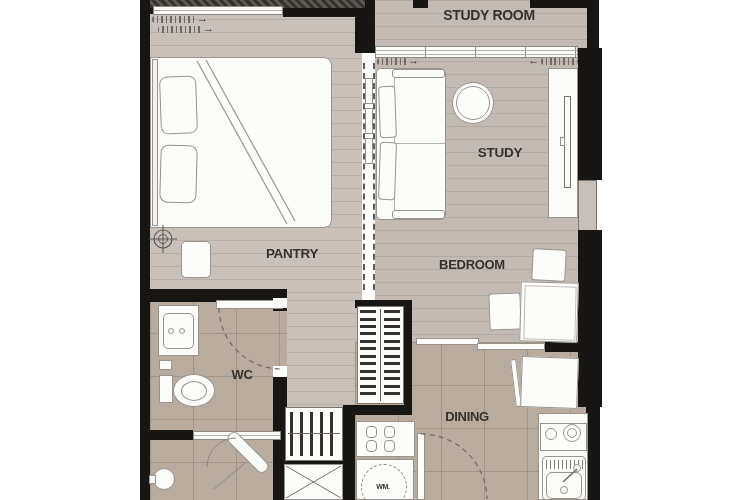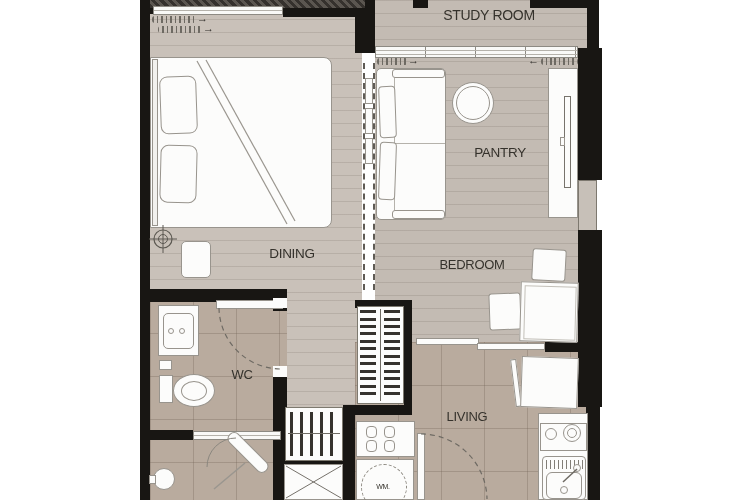--- a/index.html
+++ b/index.html
@@ -17,21 +17,21 @@
   .furn{position:absolute;background:#fcfcfb;border:1px solid #98948d;box-sizing:border-box;}
   .noborder{border:none;}
   .band{position:absolute;background:#f9f9f7;border:1px solid #8d8a83;box-sizing:border-box;
         background-image:repeating-linear-gradient(180deg, transparent 0 3px, #b5b2ab 3px 4px);}
   .vticks{background-image:repeating-linear-gradient(180deg, transparent 0 3px, #b5b2ab 3px 4px),
           repeating-linear-gradient(90deg, transparent 0 49px, #8d8a83 49px 50px);}
   .hatch{position:absolute;background:repeating-linear-gradient(45deg,#35312d 0 3px,#5b5650 3px 6px);}
   .coil{position:absolute;height:7px;border-radius:3px;
         background:repeating-linear-gradient(90deg,#6e6a63 0 1.5px, rgba(0,0,0,0) 1.5px 4.5px);}
   .arrow{position:absolute;font-size:11px;font-weight:bold;color:#2c2a26;line-height:10px;}
-  .label{position:absolute;transform:translate(-50%,-50%);font-weight:normal;color:#35322c;
+  .label{position:absolute;transform:translate(-50%,-50%);font-weight:bold;color:#35322c;
          letter-spacing:-0.3px;white-space:nowrap;}
   .circle{border-radius:50%;}
   .slider{position:absolute;border-left:2px dashed #5f5b55;border-right:2px dashed #5f5b55;box-sizing:border-box;}
   .barsV{position:absolute;background:repeating-linear-gradient(180deg,#35322d 0 3px, transparent 3px 7.5px);}
   .barsH{position:absolute;background:repeating-linear-gradient(90deg,#35322d 0 3px, transparent 3px 10px);}
   .ticksH{position:absolute;background:repeating-linear-gradient(90deg,#827e77 0 1px, transparent 1px 4px);}
   .niche{position:absolute;background:#c7c0b8;border:1px solid #7d786f;box-sizing:border-box;}
   svg.overlay{position:absolute;left:0;top:0;pointer-events:none;}
 </style>
 </head>
@@ -173,19 +173,19 @@
     <path d="M149,239 L177,239 M163,225 L163,253" stroke="#5c5952" stroke-width="1" fill="none"></path>
     <path d="M219,308 A62,62 0 0 0 281,369" stroke="#6e6a63" stroke-width="1.2" stroke-dasharray="5,4" fill="none"></path>
     <path d="M421,434 A66,66 0 0 1 487,499" stroke="#6e6a63" stroke-width="1.2" stroke-dasharray="5,4" fill="none"></path>
     <path d="M236,438 A29,29 0 0 0 207,467" stroke="#8b877f" stroke-width="1" fill="none"></path>
     <path d="M286,466 L341,498 M341,466 L286,498" stroke="#76726b" stroke-width="1" fill="none"></path>
     <path d="M214,489 L245,463" stroke="#9a968f" stroke-width="1.5" fill="none"></path>
     <path d="M577,469 L563,482" stroke="#6e6a63" stroke-width="1.5" fill="none"></path>
   </svg>
 
   <div class="label" style="left:489px;top:15px;font-size:14px;">STUDY ROOM</div>
-  <div class="label" style="left:500px;top:152px;font-size:13.5px;">PANTRY</div>
-  <div class="label" style="left:292px;top:253px;font-size:13.5px;">DINING</div>
+  <div class="label" style="left:500px;top:152px;font-size:13.5px;">STUDY</div>
+  <div class="label" style="left:292px;top:253px;font-size:13.5px;">PANTRY</div>
   <div class="label" style="left:472px;top:264px;font-size:13px;">BEDROOM</div>
   <div class="label" style="left:242px;top:374px;font-size:13px;">WC</div>
-  <div class="label" style="left:467px;top:416px;font-size:13px;">LIVING</div>
+  <div class="label" style="left:467px;top:416px;font-size:13px;">DINING</div>
 
 </div>
 
 </body></html>

